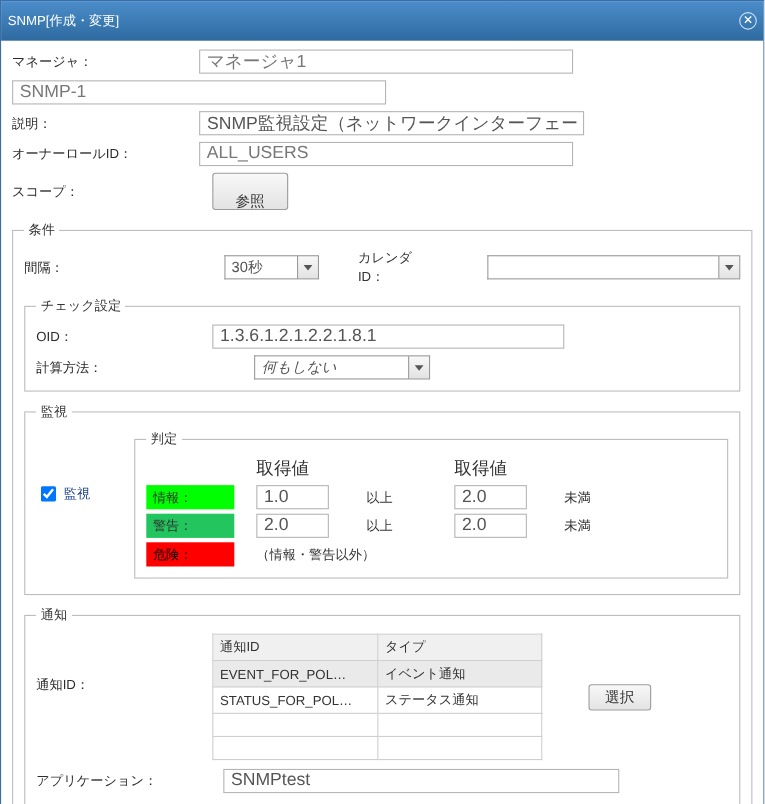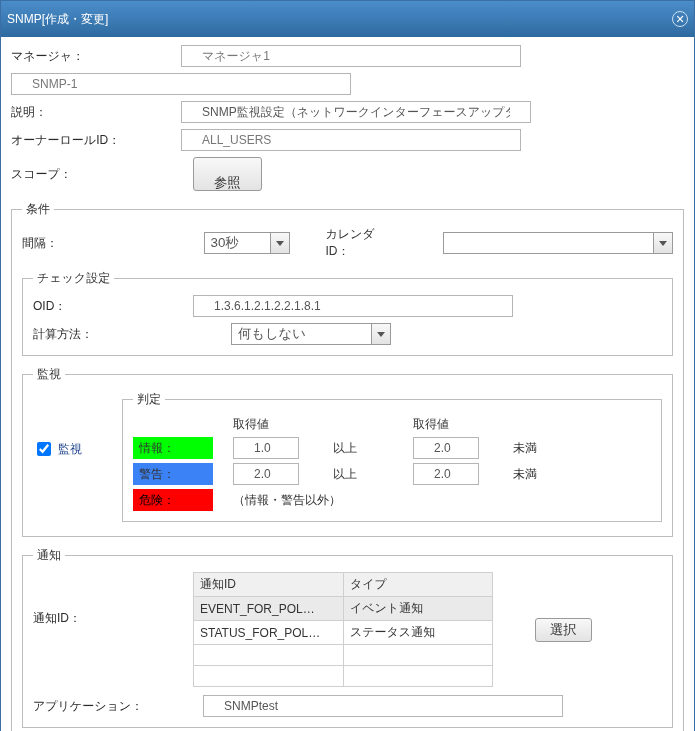--- a/index.html
+++ b/index.html
@@ -31,22 +31,22 @@
     cursor: pointer;
   }
   .body { padding: 8px 10px 6px 10px; }
 
   .form-row { display: flex; align-items: center; margin-bottom: 6px; }
   .form-label { width: 170px; color: #2b2b2b; }
   .text-input {
     border: 1px solid #b5b5b5;
     background: #fff;
     height: 22px;
-    padding: 2px 20px;
-    font-size: 12px;
+    padding: 2px 6px;
+    font-size: 16px;
     color: #555;
   }
   .text-input[readonly] { background: #fff; color: #777; }
   .w340 { width: 340px; }
   .w350 { width: 350px; }
   .w320 { width: 320px; }
   .w66 { width: 66px; }
   .btn {
     background: linear-gradient(#f8f8f8, #e3e3e3);
     border: 1px solid #9a9a9a;
@@ -113,24 +113,24 @@
     padding: 3px 10px;
     margin-right: 2px;
     cursor: pointer;
     position: relative;
     top: 1px;
     color: #555;
   }
   .tab.active { background: #fff; border-bottom: 1px solid #fff; color: #000; }
 
   .judge-grid { display: grid; grid-template-columns: 80px 80px 60px 80px 60px; gap: 4px 20px; align-items: center; }
-  .judge-header { font-size: 12px; color: #333; }
+  .judge-header { font-size: 16px; color: #333; }
   .lvl { height: 22px; display: flex; align-items: center; padding: 0 6px; font-size: 12px; }
   .lvl-info { background: #00ff00; }
-  .lvl-warn { background: #3b82f6; }
+  .lvl-warn { background: #22c55e; }
   .lvl-dang { background: #ff0000; color: #000; }
 
   table.nt {
     border-collapse: collapse;
     width: 300px;
   }
   table.nt th, table.nt td {
     border: 1px solid #cfcfcf;
     padding: 3px 6px;
     text-align: left;
@@ -193,21 +193,21 @@
 
       <fieldset>
         <legend>チェック設定</legend>
         <div class="form-row">
           <div class="form-label" style="width:160px">OID：</div>
           <input class="text-input w320" value="1.3.6.1.2.1.2.2.1.8.1" style="">
         </div>
         <div class="form-row" style="margin-bottom:0;">
           <div class="form-label" style="width:160px">計算方法：</div>
           <span class="select-wrap">
-            <input class="select-input" style="width: 140px;" readonly="" value="何もしない">
+            <input class="select-input" style="width: 140px; font-style: italic;" readonly="" value="何もしない">
             <span class="select-btn">
                 <span class="chev-down"></span>
               </span>
           </span>
         </div>
       </fieldset>
 
       <fieldset>
         <legend>監視</legend>
 

